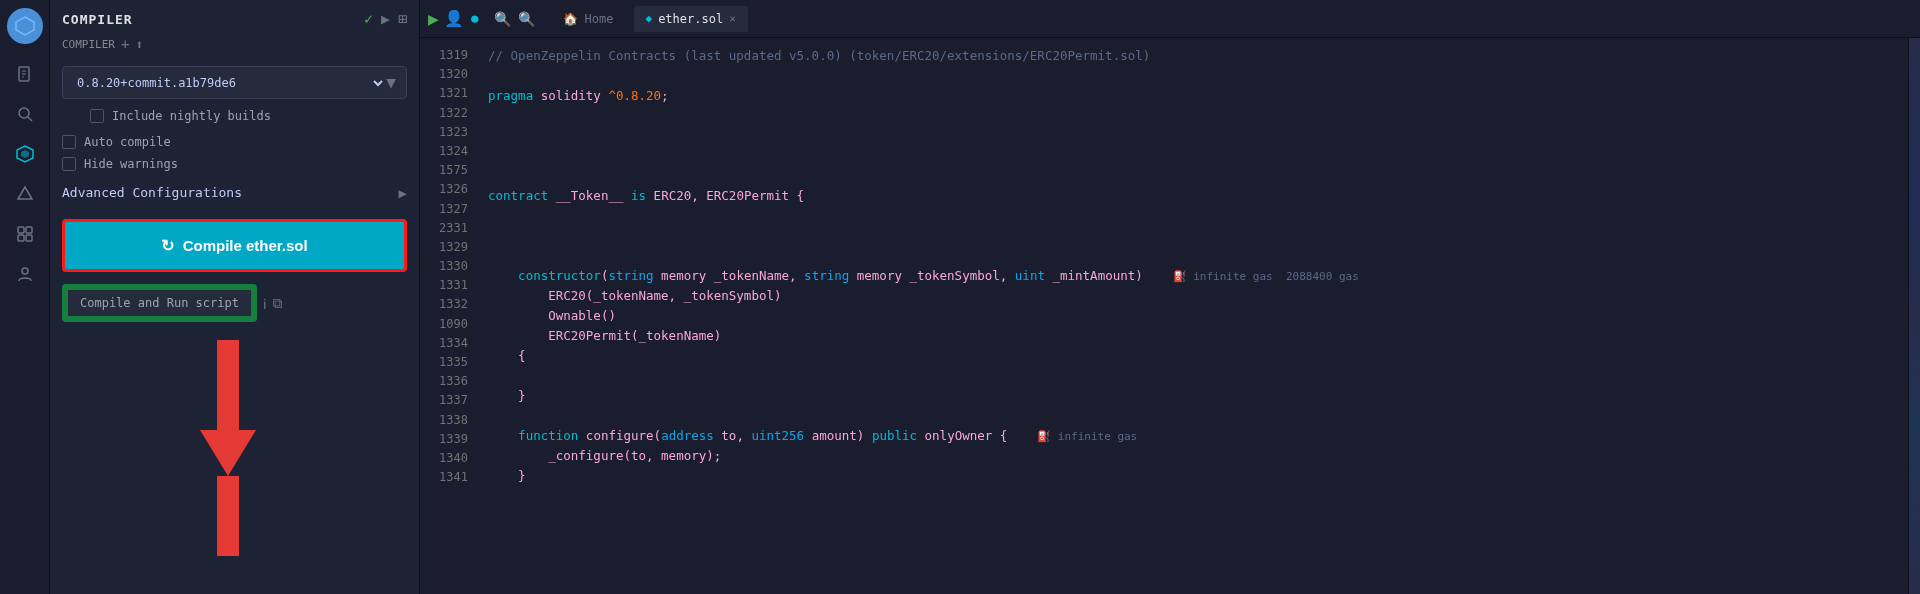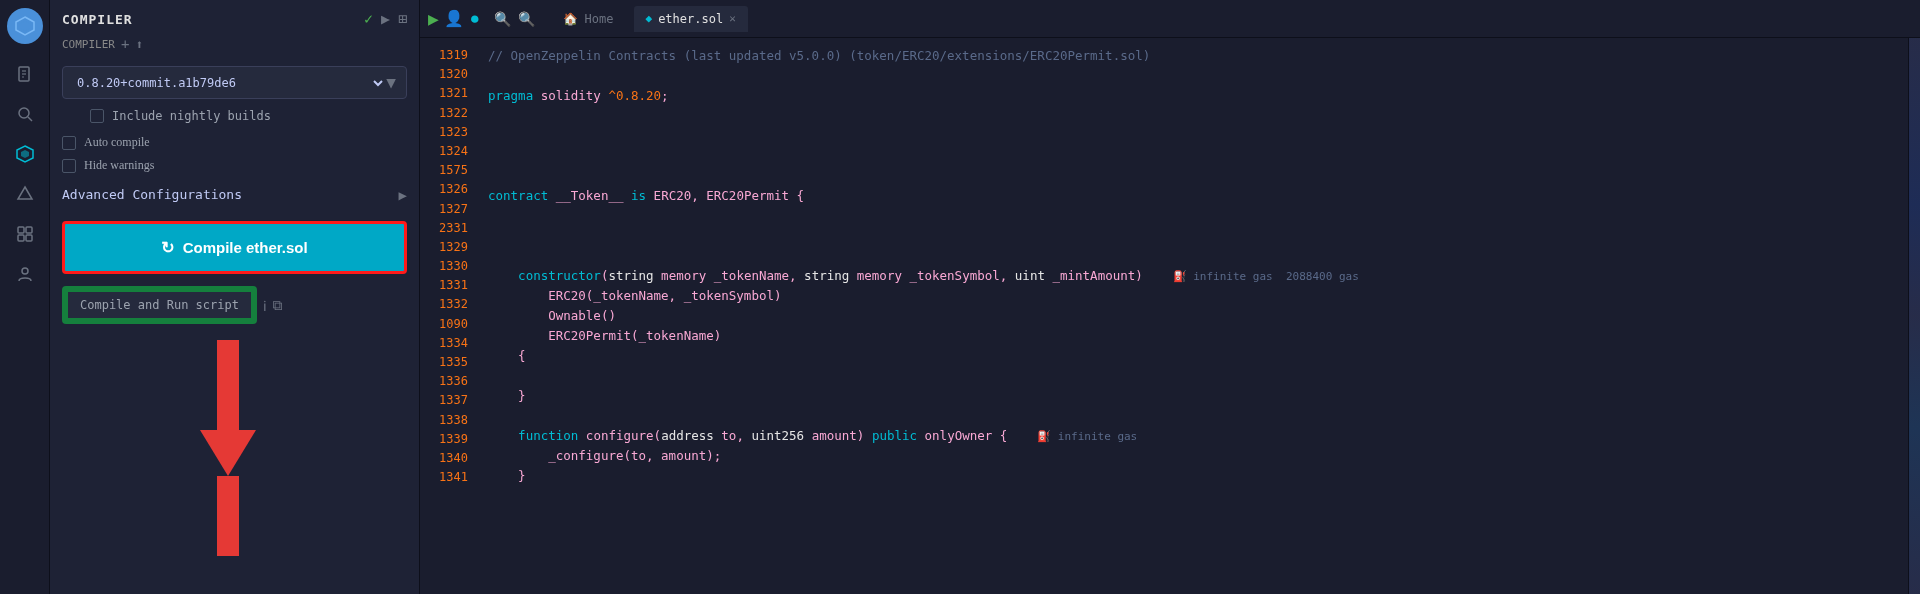--- a/index.html
+++ b/index.html
@@ -128,21 +128,20 @@
       color: #9ca3af;
       font-size: 12px;
     }
 
     
     .option-row {
       display: flex;
       align-items: center;
       padding: 4px 12px;
       gap: 8px;
-      font-family: Liberation Serif, serif;
     }
     .option-label {
       color: #9ca3af;
       font-size: 12px;
     }
 
     
     .advanced-section {
       display: flex;
       padding: 10px 12px;
@@ -249,42 +248,42 @@
       display: flex;
       flex: 1;
       overflow: hidden;
     }
     .line-numbers {
       width: 60px;
       background: #1a1d2e;
       padding: 8px 0;
       text-align: right;
       padding-right: 12px;
-      color: #f97316;
+      color: #737373;
       font-size: 12px;
       line-height: 1.6;
       flex-shrink: 0;
       user-select: none;
     }
     .code-area {
       flex: 1;
       padding: 8px 0 8px 8px;
       overflow-y: auto;
       font-size: 12.5px;
       line-height: 1.6;
     }
     .code-line {
       white-space: pre;
       min-height: 20px;
     }
     .c-comment { color: #5a6a8a; }
     .c-keyword { color: #00bcd4; }
     .c-string { color: #f97316; }
     .c-number { color: #f97316; }
-    .c-type { color: #e5e5e5; }
+    .c-type { color: #0ea5e9; }
     .c-plain { color: #f9a8d4; }
     .c-gas { color: #5a6a8a; font-size: 11px; }
 
     
     .right-scrollbar {
       width: 12px;
       background: #1a1d2e;
       border-left: 1px solid #0d0f1a;
     }
 
@@ -466,20 +465,20 @@
       <div class="code-line">&nbsp;</div>
       <div class="code-line"><span class="c-plain">    </span><span class="c-keyword">constructor</span><span class="c-plain">(</span><span class="c-type">string</span><span class="c-plain"> memory _tokenName, </span><span class="c-type">string</span><span class="c-plain"> memory _tokenSymbol, </span><span class="c-type">uint</span><span class="c-plain"> _mintAmount)    </span><span class="c-gas">⛽ infinite gas  2088400 gas</span></div>
       <div class="code-line"><span class="c-plain">        ERC20(_tokenName, _tokenSymbol)</span></div>
       <div class="code-line"><span class="c-plain">        Ownable()</span></div>
       <div class="code-line"><span class="c-plain">        ERC20Permit(_tokenName)</span></div>
       <div class="code-line"><span class="c-plain">    {</span></div>
       <div class="code-line">&nbsp;</div>
       <div class="code-line"><span class="c-plain">    }</span></div>
       <div class="code-line">&nbsp;</div>
       <div class="code-line"><span class="c-plain">    </span><span class="c-keyword">function</span><span class="c-plain"> configure(</span><span class="c-type">address</span><span class="c-plain"> to, </span><span class="c-type">uint256</span><span class="c-plain"> amount) </span><span class="c-keyword">public</span><span class="c-plain"> onlyOwner {    </span><span class="c-gas">⛽ infinite gas</span></div>
-      <div class="code-line"><span class="c-plain">        _configure(to, amount);</span></div>
+      <div class="code-line"><span class="c-plain">        _configure(to, memory);</span></div>
       <div class="code-line"><span class="c-plain">    }</span></div>
     </div>
     <div class="right-scrollbar">
       <div style="height:100%;background:linear-gradient(to bottom, #2a3050 0%, #1f3060 30%, #2a3050 50%, #1f3a5f 70%, #2a3050 100%); opacity:0.8;"></div>
     </div>
   </div>
 </div>
 
 </body></html>

